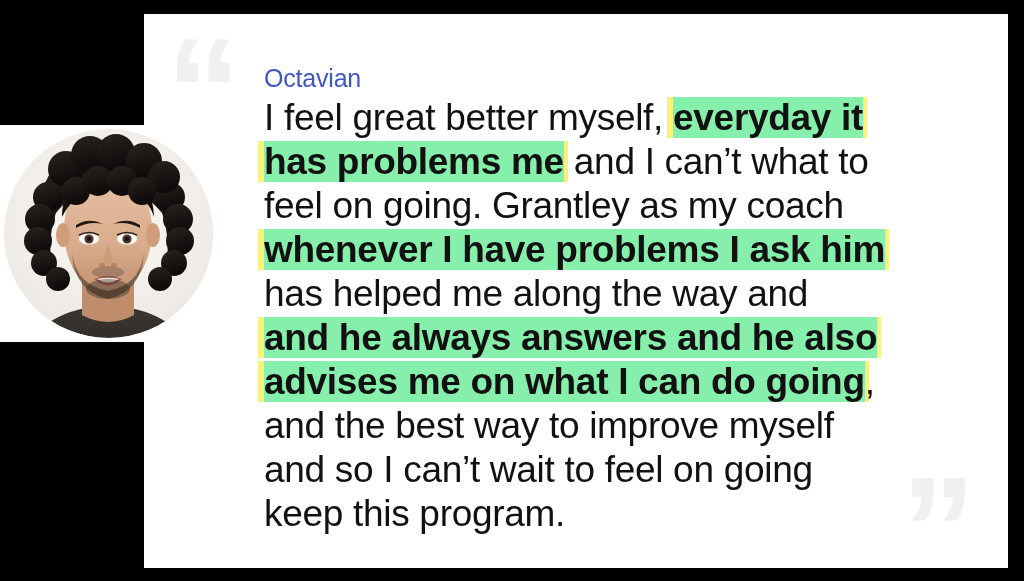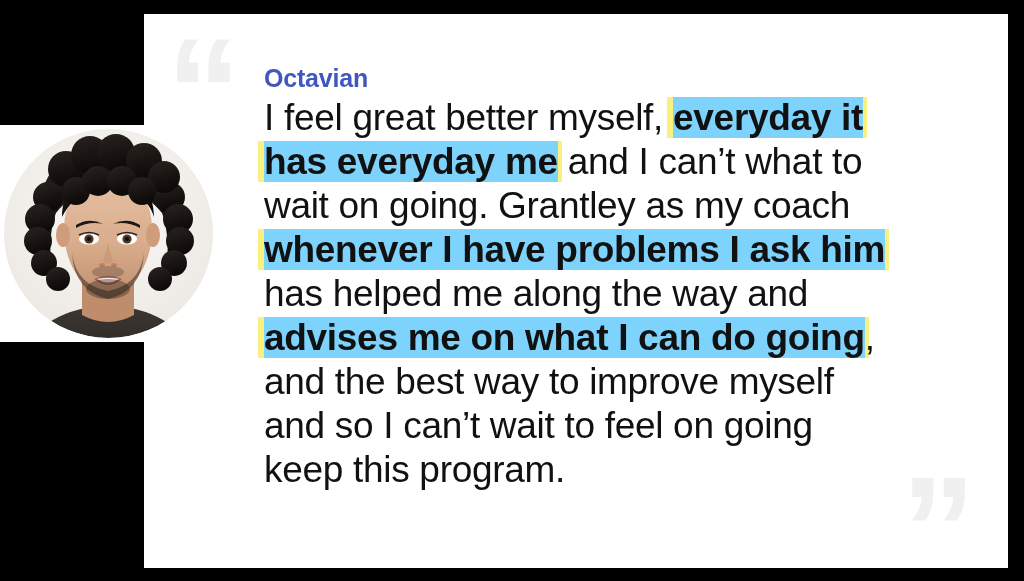--- a/index.html
+++ b/index.html
@@ -51,21 +51,21 @@
     bottom: -36px;
     font-size: 150px;
   }
 
   
   #author-name {
     position: absolute;
     left: 120px;
     top: 50px;
     font-size: 25px;
-    font-weight: 700;
+    font-weight: 400;
     color: #4156be;
     letter-spacing: -0.2px;
   }
 
   
   #quote-body {
     position: absolute;
     left: 120px;
     top: 82px;
     width: 720px;
@@ -74,21 +74,21 @@
     color: #111111;
     letter-spacing: -0.3px;
     font-weight: 400;
   }
   .qline {
     white-space: nowrap;
     height: 44px;
   }
   .hl {
     font-weight: 700;
-    background: #7dd3fc;
+    background: #86efac;
     box-shadow: -6px 0 0 #faf07e, 4px 0 0 #faf07e;
   }
 
   
   #avatar-panel {
     position: absolute;
     left: 0;
     top: 125px;
     width: 146px;
     height: 217px;
@@ -114,24 +114,25 @@
   <div id="quote-card">
 
     <div class="quote-mark" id="quote-open">“</div>
 
     <div class="quote-mark" id="quote-close">”</div>
 
     <div id="author-name">Octavian</div>
 
     <div id="quote-body">
         <div class="qline"><span>I feel great better myself, </span><span class="hl">everyday it</span></div>
-        <div class="qline"><span class="hl">has everyday me</span><span> and I can’t what to</span></div>
-        <div class="qline"><span>wait on going. Grantley as my coach</span></div>
+        <div class="qline"><span class="hl">has problems me</span><span> and I can’t what to</span></div>
+        <div class="qline"><span>feel on going. Grantley as my coach</span></div>
         <div class="qline"><span class="hl">whenever I have problems I ask him</span></div>
         <div class="qline"><span>has helped me along the way and</span></div>
+        <div class="qline"><span class="hl">and he always answers and he also</span></div>
         <div class="qline"><span class="hl">advises me on what I can do going</span><span>,</span></div>
         <div class="qline"><span>and the best way to improve myself</span></div>
         <div class="qline"><span>and so I can’t wait to feel on going</span></div>
         <div class="qline"><span>keep this program.</span></div>
       </div>
 
   </div>
 
   <div id="avatar-panel">
     <div id="avatar">

